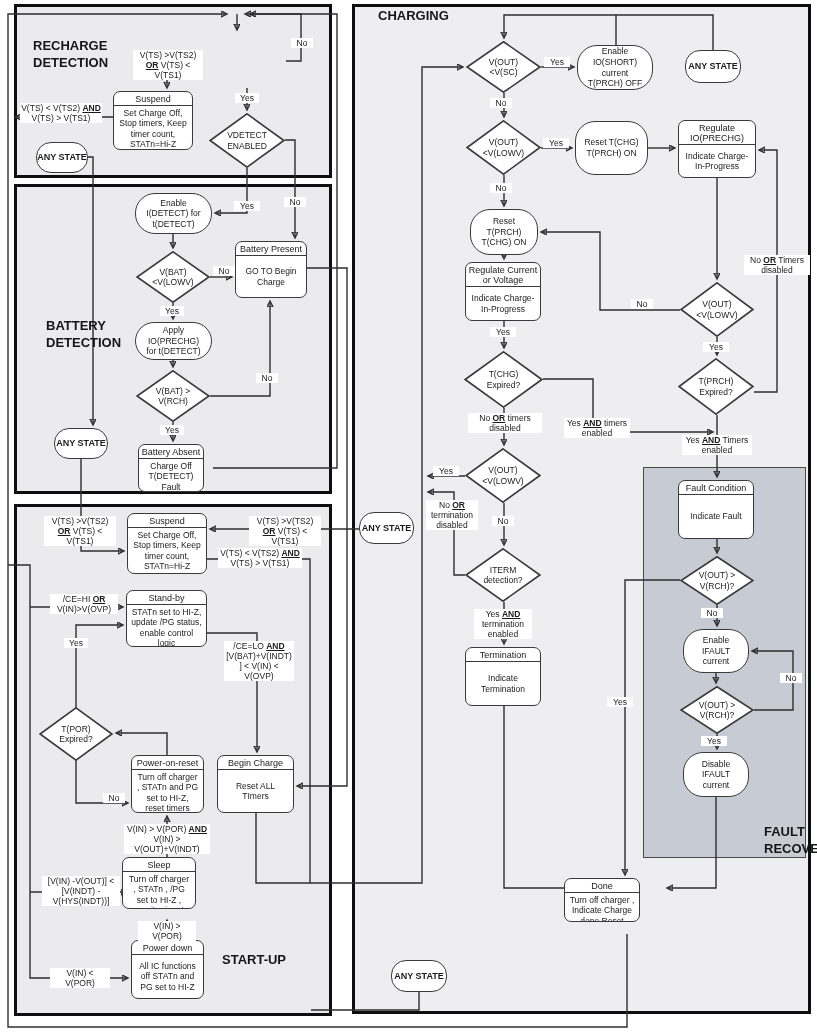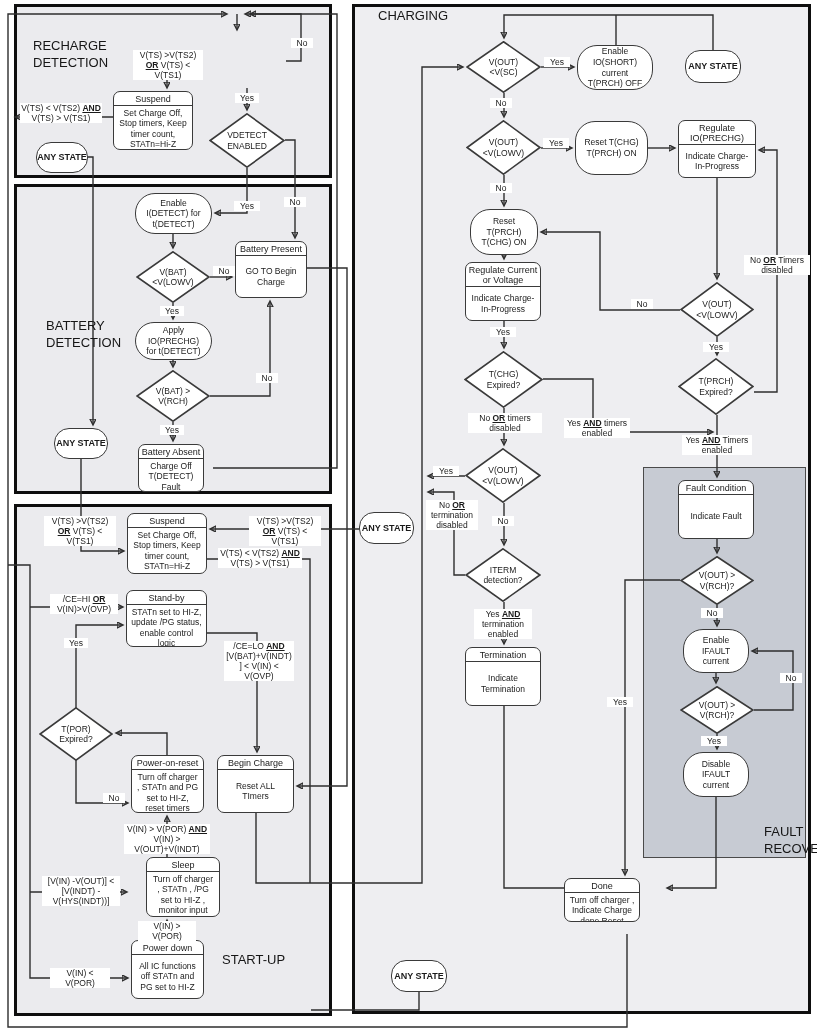--- a/index.html
+++ b/index.html
@@ -1,21 +1,21 @@
 <!DOCTYPE html>
 <html><head>
 <meta charset="utf-8">
 <style>
   html,body{margin:0;padding:0;background:#fff;}
   #page{position:relative;width:817px;height:1033px;background:#fff;overflow:hidden;
         font-family:"Liberation Sans",sans-serif;color:#1a1a1a;}
   .sec{position:absolute;border:3px solid #0e0e0e;background:#ebebee;box-sizing:border-box;z-index:1;}
   .chg{background:#eeeef1;}
   .fr{position:absolute;background:#c7cbd3;border:1.5px solid #4a4a4a;box-sizing:border-box;z-index:2;}
-  .seclbl{position:absolute;font-weight:normal;font-size:13px;line-height:1.3;z-index:5;color:#161616;}
+  .seclbl{position:absolute;font-weight:bold;font-size:13px;line-height:1.3;z-index:5;color:#161616;}
   #wires{position:absolute;left:0;top:0;width:817px;height:1033px;z-index:3;}
   #wires path{fill:none;stroke:#2e2e2e;stroke-width:1.4;}
   .bx{position:absolute;background:#fff;border:1.6px solid #3a3a3a;border-radius:7px;display:flex;
       flex-direction:column;box-sizing:border-box;z-index:4;overflow:hidden;}
   .bt{font-size:9px;text-align:center;padding:2px 2px 1px;border-bottom:1.4px solid #3a3a3a;}
   .bb{flex:1;display:flex;align-items:center;justify-content:center;text-align:center;
       font-size:8.5px;line-height:1.22;padding:2px 4px;}
   .st{position:absolute;background:#fff;border:1.6px solid #3a3a3a;border-radius:20px;display:flex;
       align-items:center;justify-content:center;text-align:center;font-size:8.5px;line-height:1.25;
       padding:2px 6px;box-sizing:border-box;z-index:4;}
@@ -173,21 +173,21 @@
       <span>T(POR) Expired?</span>
     </div>
   <div class="bx" style="left:131px;top:755px;width:73px;height:58px">
     <div class="bt">Power-on-reset</div>
     <div class="bb">Turn off charger , STATn and PG set to HI-Z, reset timers</div>
   </div>
   <div class="bx" style="left:217px;top:755px;width:77px;height:58px">
     <div class="bt">Begin Charge</div>
     <div class="bb">Reset ALL TImers</div>
   </div>
-  <div class="bx" style="left:146px;top:857px;width:74px;height:60px">
+  <div class="bx" style="left:122px;top:857px;width:74px;height:52px">
     <div class="bt">Sleep</div>
     <div class="bb">Turn off charger , STATn , /PG set to HI-Z , monitor input power</div>
   </div>
   <div class="bx" style="left:131px;top:940px;width:73px;height:59px">
     <div class="bt">Power down</div>
     <div class="bb">All IC functions off STATn and PG set to HI-Z</div>
   </div>
 
   <div class="ov" style="left:685px;top:50px;width:56px;height:33px">
       <span>ANY STATE</span>

